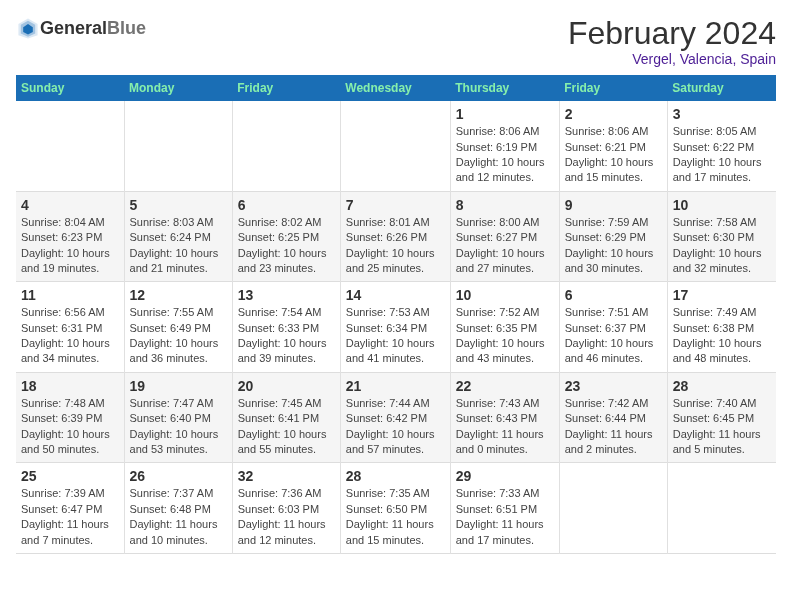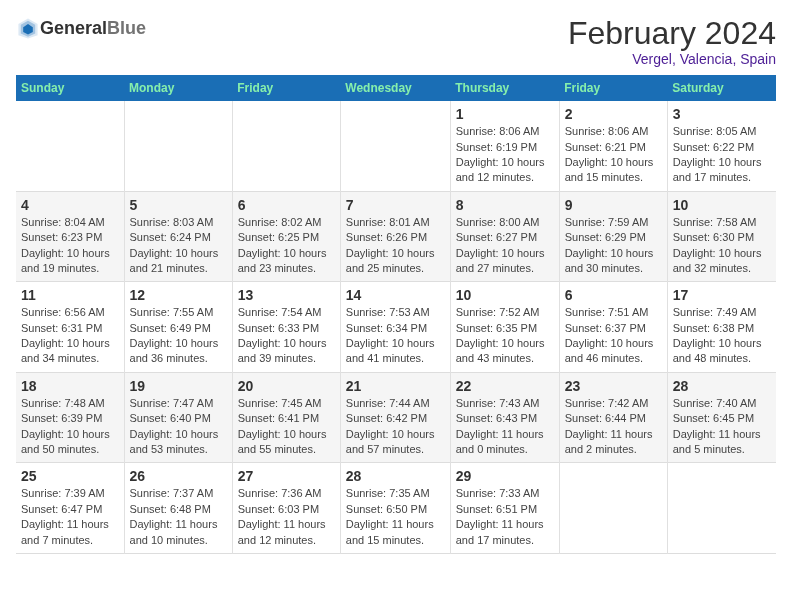--- a/index.html
+++ b/index.html
@@ -319,21 +319,21 @@
 and 7 minutes.</div>
         </td>
         <td>
           <span class="day-num">26</span>
           <div class="day-detail">Sunrise: 7:37 AM
 Sunset: 6:48 PM
 Daylight: 11 hours
 and 10 minutes.</div>
         </td>
         <td>
-          <span class="day-num">27</span>
+          <span class="day-num">32</span>
           <div class="day-detail">Sunrise: 7:36 AM
 Sunset: 6:03 PM
 Daylight: 11 hours
 and 12 minutes.</div>
         </td>
         <td>
           <span class="day-num">28</span>
           <div class="day-detail">Sunrise: 7:35 AM
 Sunset: 6:50 PM
 Daylight: 11 hours

